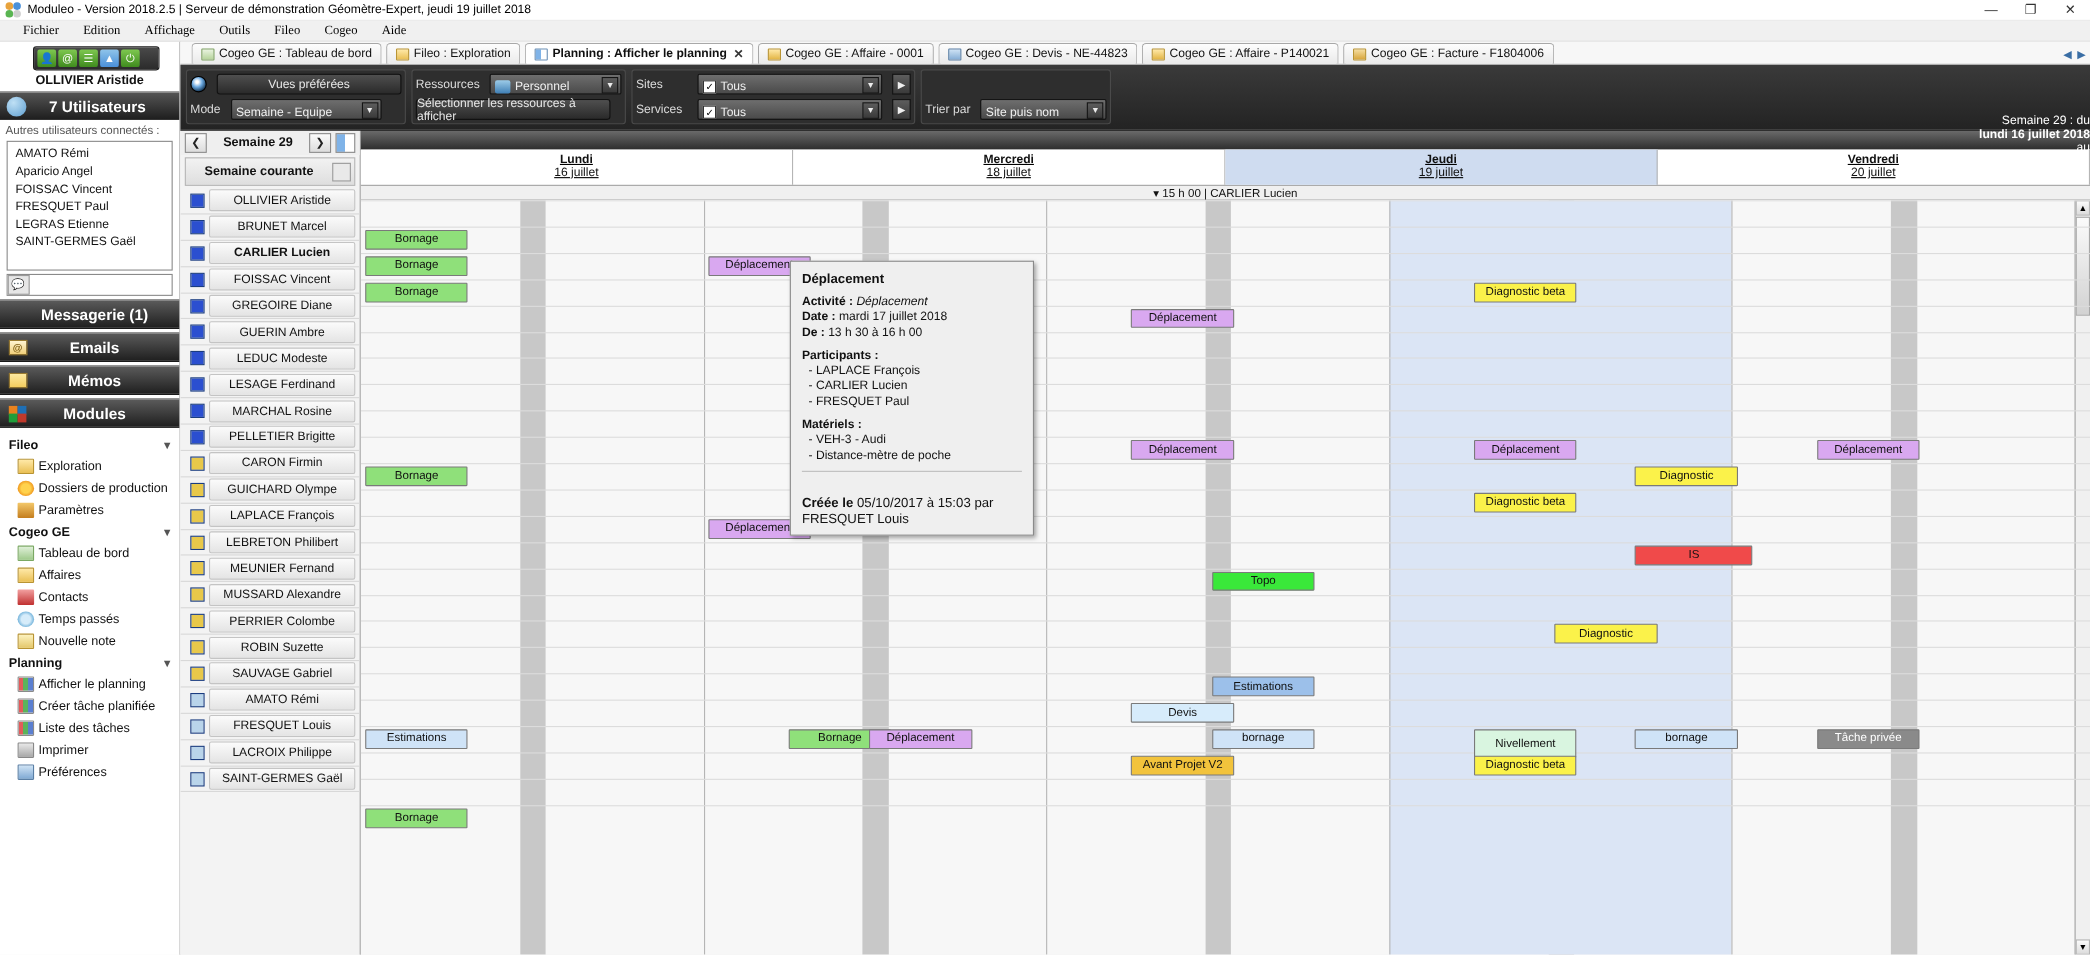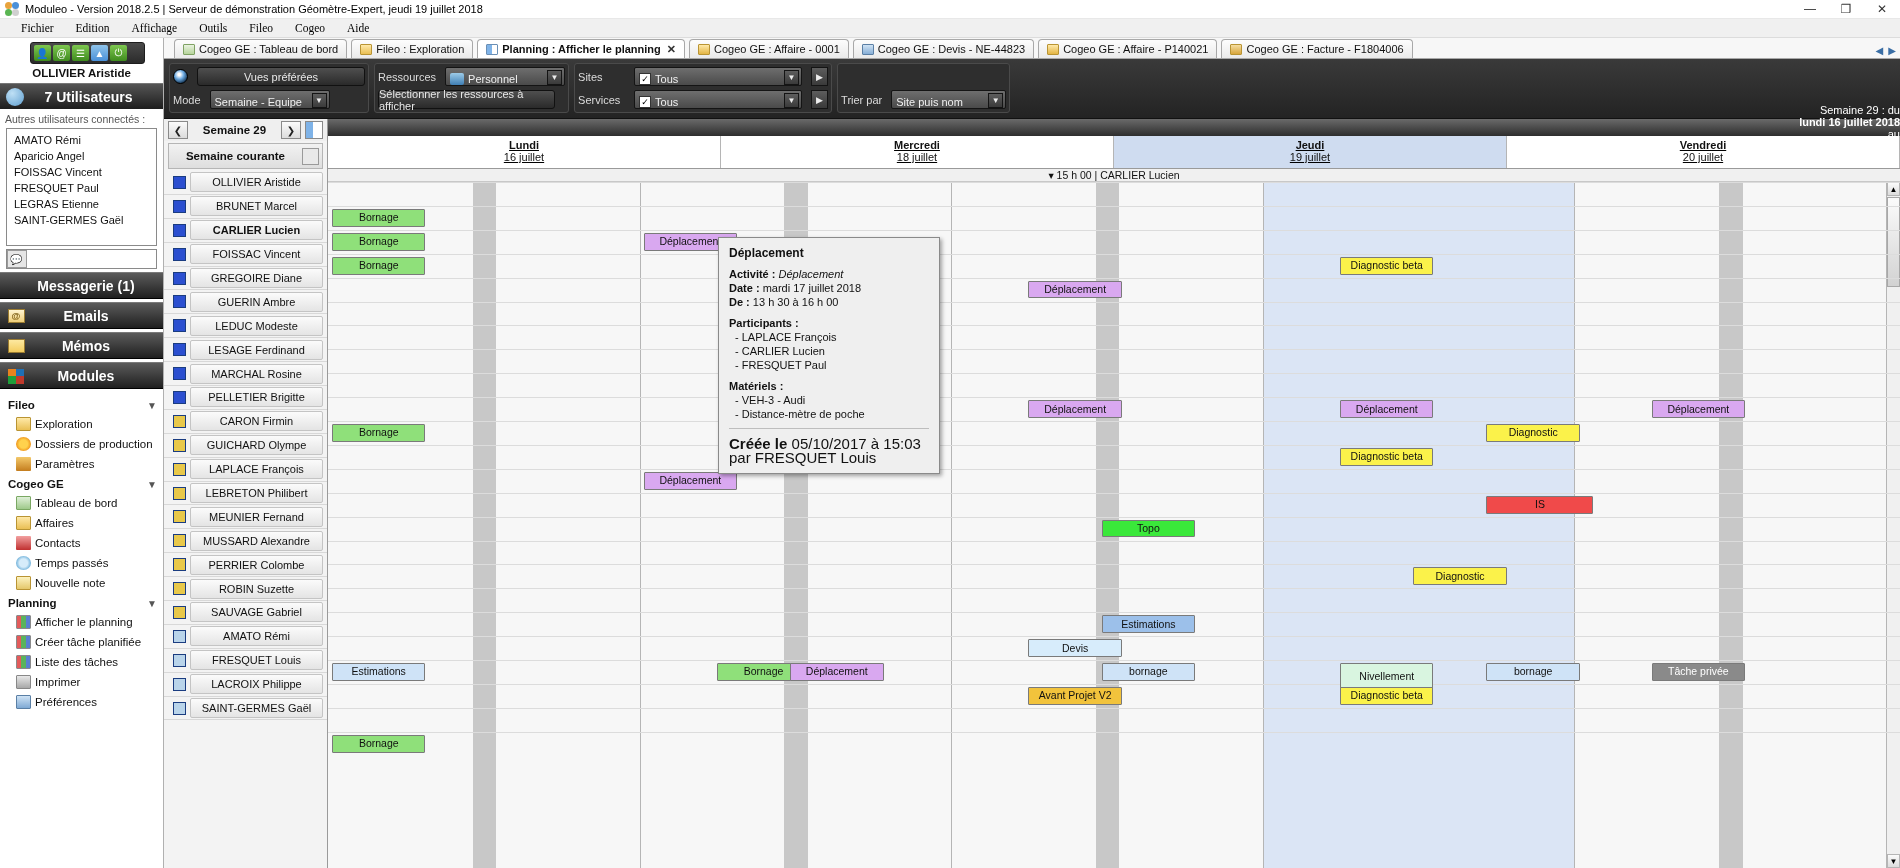--- a/index.html
+++ b/index.html
@@ -237,21 +237,21 @@
   
   #tooltip {
     position:absolute; background:#efefef; border:1px solid #8a8a8a;
     box-shadow:2px 2px 4px rgba(0,0,0,.35); padding:8px 10px; font-size:11px; color:#111;
     z-index:50; line-height:14px;
   }
   #tooltip .tt-title { font-weight:bold; font-size:12px; margin-bottom:7px; }
   #tooltip b { font-weight:bold; }
   #tooltip .ital { font-style:italic; }
   #tooltip .sp { height:7px; }
-  #tooltip .foot { border-top:1px solid #bdbdbd; margin-top:7px; padding-top:8px; font-size:15px; }
+  #tooltip .foot { border-top:1px solid #bdbdbd; margin-top:7px; padding-top:21px; font-size:12px; }
 </style>
 </head>
 <body>
 
 <div id="titlebar">
   <div class="logo">
     <div class="q q1"></div>
       <div class="q q2"></div>
       <div class="q q3"></div>
       <div class="q q4"></div>
@@ -441,21 +441,21 @@
       </div>
 
     <div id="toolbar">
       <div class="tgroup">
         <div class="trow">
           <div class="eyeball"></div>
           <div class="dkbtn" style="width:168px">Vues préférées</div>
         </div>
         <div class="trow">
           <span class="dklabel">Mode</span>
-          <div class="dksel" style="width:120px">
+          <div class="dksel" style="width:137px">
             <span>Semaine - Equipe</span>
             <span class="arrow">▼</span>
           </div>
         </div>
       </div>
 
       <div class="tgroup">
         <div class="trow">
           <span class="dklabel">Ressources</span>
           <div class="dksel" style="width:120px">

